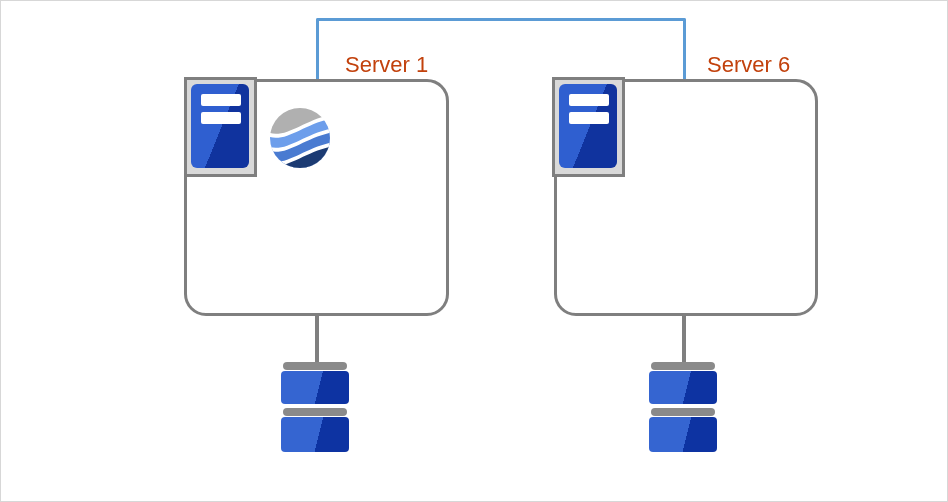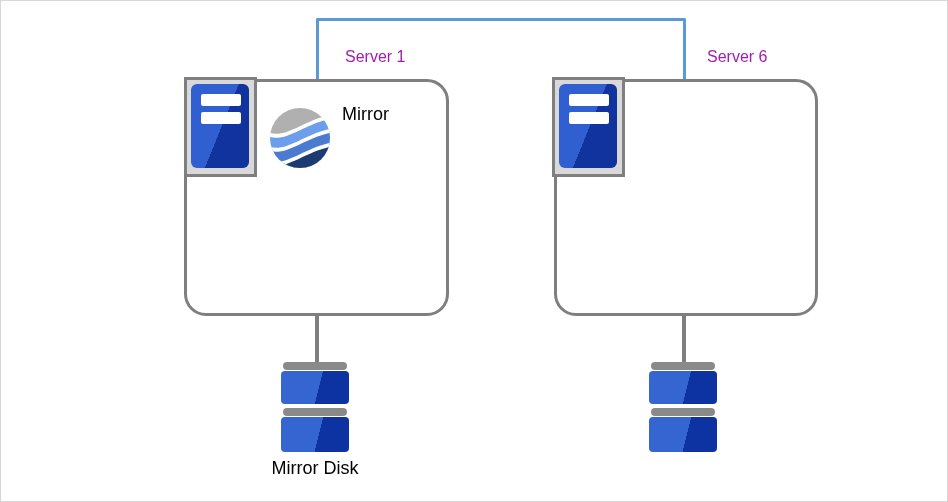--- a/index.html
+++ b/index.html
@@ -17,21 +17,21 @@
   .interconnect{
     left:315px;top:17px;width:370px;height:61px;
     border-top:3px solid #5b9bd5;
     border-left:3px solid #5b9bd5;
     border-right:3px solid #5b9bd5;
     border-radius:2px 2px 0 0;
     box-sizing:border-box;
     z-index:0;
   }
   .diagram-label{
-    font-size:16px;color:#a21caf;line-height:20px;white-space:nowrap;z-index:3;
+    font-size:22px;color:#c2410c;line-height:20px;white-space:nowrap;z-index:3;margin-top:8px;
   }
   
   .server-box{
     box-sizing:border-box;
     border:3px solid #7f7f7f;
     border-radius:22px;
     background:#ffffff;
     z-index:1;
   }
   .box1{left:183px;top:78px;width:265px;height:237px;}
@@ -117,34 +117,32 @@
       <path d="M-2,-2 L64,-2 L64,7 C34,13 16,33 -2,25 Z" fill="#b0b0b0"></path>
       <path d="M-2,29 C16,37 34,17 64,11 L64,64 L-2,64 Z" fill="#6d9eeb"></path>
       <path d="M-2,39 C16,47 34,27 64,21 L64,64 L-2,64 Z" fill="#ffffff"></path>
       <path d="M-2,43 C16,51 34,31 64,25 L64,64 L-2,64 Z" fill="#4a7bd1"></path>
       <path d="M-2,53 C16,61 34,41 64,35 L64,64 L-2,64 Z" fill="#ffffff"></path>
       <path d="M-2,57 C16,65 34,45 64,39 L64,64 L-2,64 Z" fill="#1c3b73"></path>
     </g>
   </svg>
 
   <div class="abs res-label">
-    <div>Mirror</div>
   </div>
 
   <div class="abs connector conn1"></div>
   <div class="abs connector conn2"></div>
 
   <div class="abs disk disk1">
     <div class="disk-bar bar1"></div>
     <div class="disk-platter platter1"></div>
     <div class="disk-bar bar2"></div>
     <div class="disk-platter platter2"></div>
   </div>
   <div class="abs disk disk2">
     <div class="disk-bar bar1"></div>
     <div class="disk-platter platter1"></div>
     <div class="disk-bar bar2"></div>
     <div class="disk-platter platter2"></div>
   </div>
 
-  <div class="abs mirror-disk-label">Mirror Disk</div>
 
 </div>
 
 </body></html>

